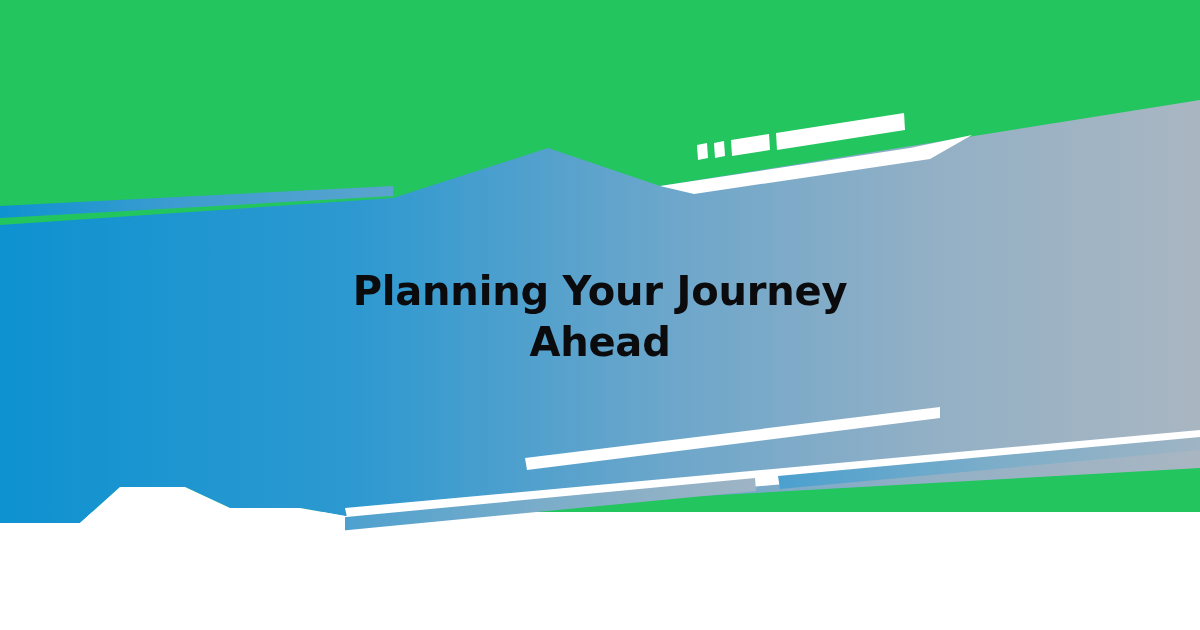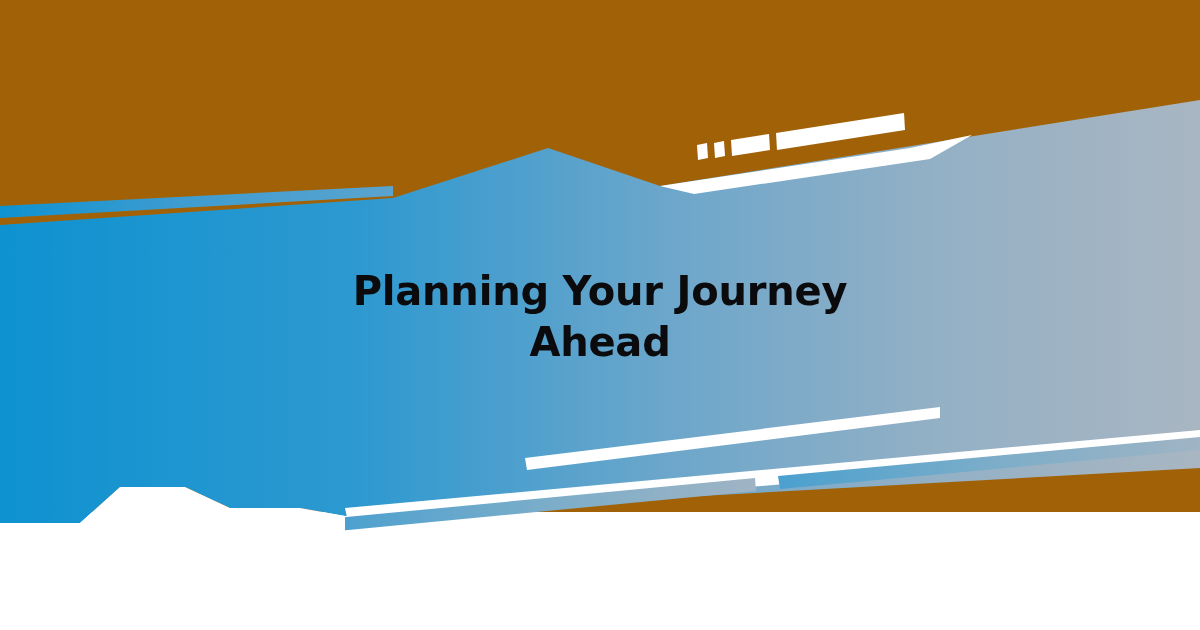--- a/index.html
+++ b/index.html
@@ -11,21 +11,21 @@
   body {
     width: 1200px;
     height: 630px;
     overflow: hidden;
     font-family: "DejaVu Sans", "Liberation Sans", sans-serif;
   }
   .banner {
     position: relative;
     width: 1200px;
     height: 512px;
-    background: #a16207;
+    background: #22c55e;
   }
   .banner-art {
     position: absolute;
     inset: 0;
     width: 1200px;
     height: 630px;
     display: block;
   }
   .title-layer {
     position: absolute;

